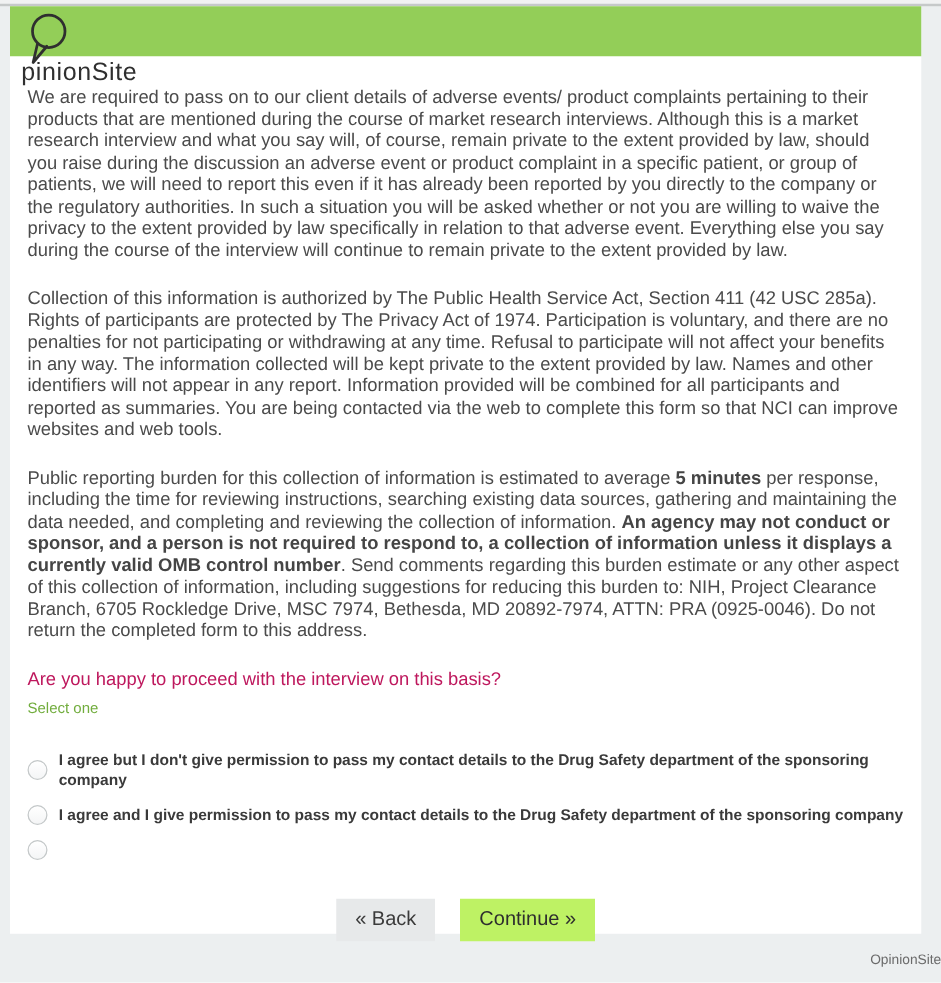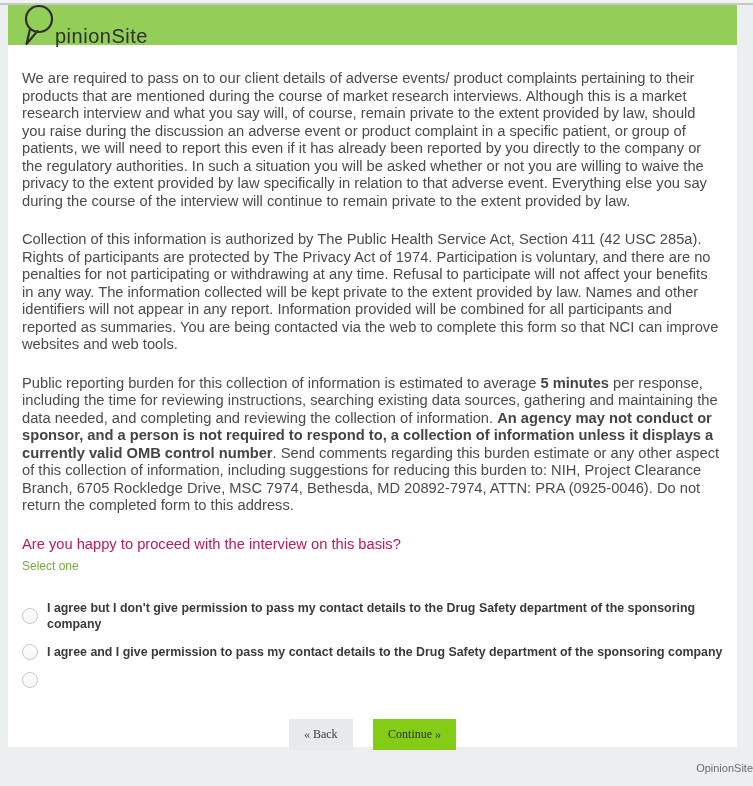--- a/index.html
+++ b/index.html
@@ -24,23 +24,24 @@
   .green-bar {
     height: 40px;
     background: #93ce58;
     display: flex;
     align-items: center;
     padding-left: 12px;
     position: relative;
   }
   .logo {
     display: flex;
-    align-items: flex-end;
+    align-items: flex-start;
     height: 40px;
     margin-top: 6px;
+    flex-direction: column;
   }
   .logo svg { display: block; }
   .logo-text {
     font-size: 20px;
     color: #2f2f2f;
     letter-spacing: 0.5px;
     margin-left: -3px;
     margin-top: -7px;
     font-weight: 400;
   }
@@ -85,33 +86,33 @@
     font-weight: bold;
     color: #3a3a3a;
     line-height: 16px;
   }
   .button-row {
     text-align: center;
     margin-top: 31px;
   }
   .btn {
     display: inline-block;
-    font-size: 12px;
+    font-size: 16px;
     padding: 8px 15px;
     border: none;
     cursor: pointer;
-    font-family: Liberation Serif, serif;
+    font-family: Liberation Sans, sans-serif;
   }
   .btn-back {
     background: #e7e9ea;
     color: #3b3b3b;
     margin-right: 4px;
   }
   .btn-continue {
-    background: #84cc16;
+    background: #bef264;
     color: #2e2e2e;
     margin-left: 12px;
   }
   .footer {
     text-align: right;
     padding-top: 15px;
     font-size: 11px;
     color: #6b6b6b;
   }
 </style>

